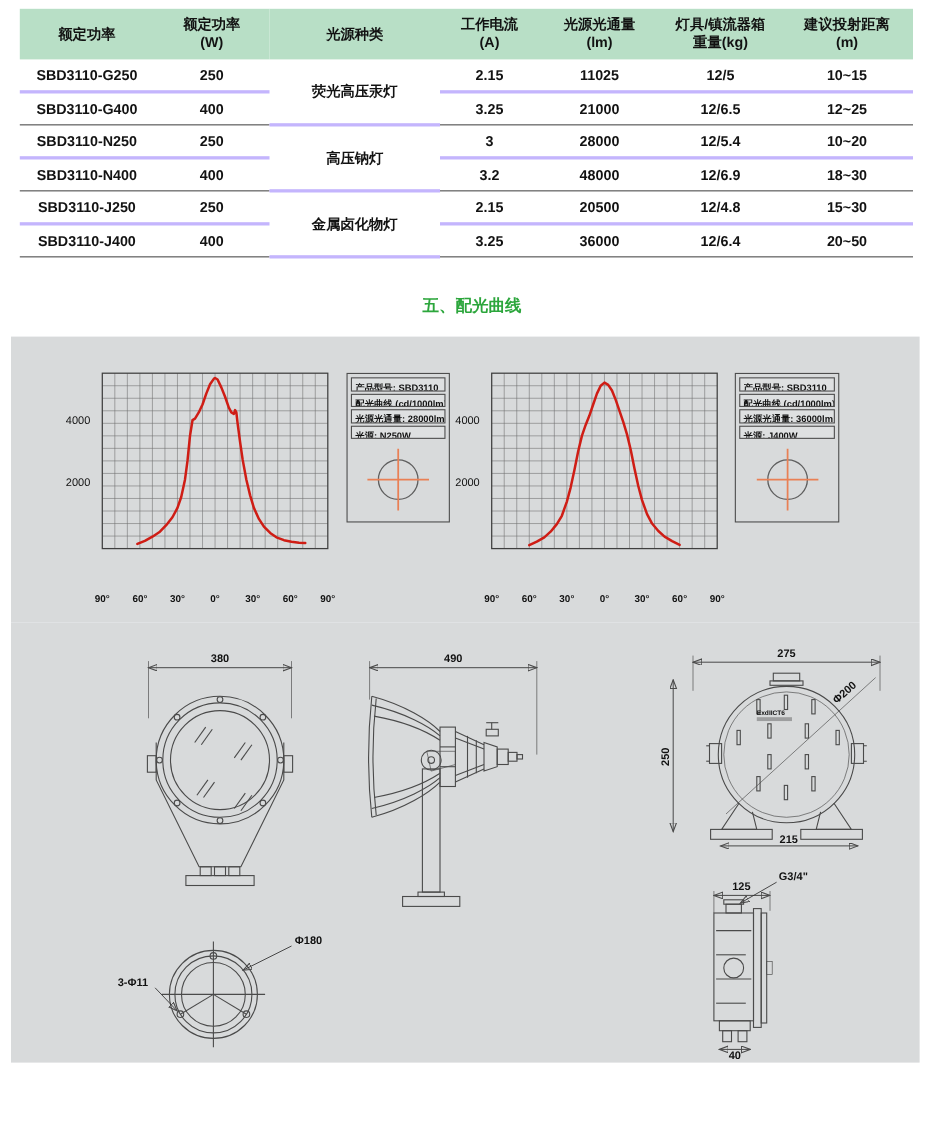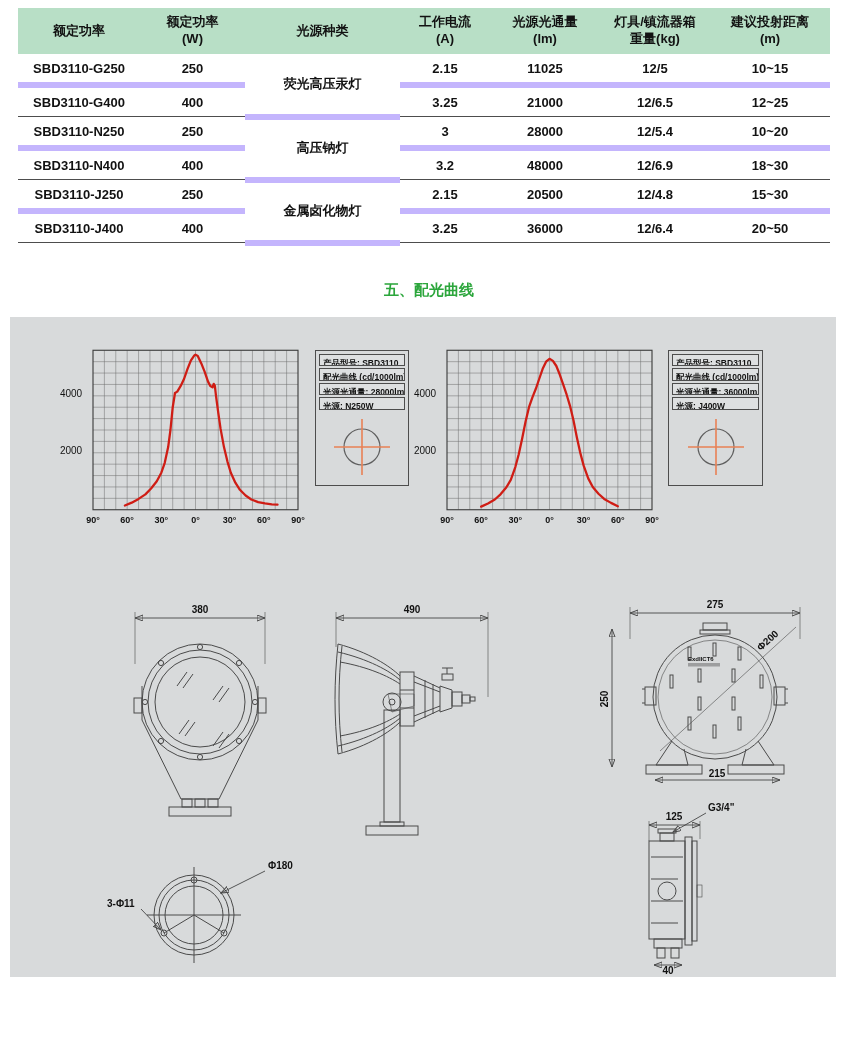--- a/index.html
+++ b/index.html
@@ -8,37 +8,37 @@
   }
   html,body{margin:0;padding:0;background:#fff;}
   .page{position:relative;width:846px;height:1042px;background:#fff;overflow:hidden;
         font-family:"Liberation Sans",sans-serif;color:var(--ink);}
   
   table.spec{border-collapse:collapse;table-layout:fixed;width:812px;margin:8px 0 0 18px;}
   table.spec th{background:var(--header-green);height:46px;font-size:13px;font-weight:bold;
                 text-align:center;vertical-align:middle;padding:0;}
   table.spec th span{display:block;line-height:1.3;}
   table.spec td{height:28px;text-align:center;vertical-align:middle;font-size:13px;
-                font-weight:bold;border-bottom:6px solid #c4b5fd;padding:0;}
+                font-weight:bold;border-bottom:3px solid #c4b5fd;padding:0;}
   table.spec tr.gend td{border-bottom:1px solid #4d4d4d;}
   
   h2.section{color:var(--heading-green);font-size:15px;font-weight:bold;
              margin:34px 0 0 12px;line-height:19px;text-align:center;}
   
   .panel{position:relative;background:var(--panel-gray);margin:0 10px;}
   .panel.charts{height:260px;margin-top:18px;}
   .panel.drawings{height:400px;margin-top:0;}
   
   .grid-svg{position:absolute;width:205px;height:160px;overflow:visible;}
   .glines{stroke:#6e6e6e;stroke-width:.45;fill:none;}
   .gborder{stroke:#3f3f3f;stroke-width:1;fill:none;}
   .curve{fill:none;stroke-width:2;stroke-linejoin:round;stroke-linecap:round;}
   .ylab{position:absolute;width:34px;text-align:center;font-size:10px;font-weight:normal;}
   .xticks{position:absolute;width:205px;height:12px;}
-  .xticks span{position:absolute;transform:translateX(-50%);font-size:9px;font-weight:bold;white-space:nowrap;}
+  .xticks span{position:absolute;transform:translateX(-50%);font-size:9px;font-weight:bold;white-space:nowrap;margin-top:35px;}
   .infobox{position:absolute;top:33px;height:136px;border:1px solid #4d4d4d;
            display:flex;flex-direction:column;padding:2px;box-sizing:border-box;}
   .irow{border:1px solid #4d4d4d;margin:1px;height:17px;line-height:16px;font-size:8.5px;
         font-weight:bold;padding-left:3px;white-space:nowrap;overflow:hidden;background:var(--row-fill);}
   .aim{flex:1;display:flex;align-items:center;justify-content:center;}
   .aim svg{width:72px;height:72px;}
   .aim circle{fill:none;stroke:#5f5f5f;stroke-width:1.2;}
   .aim line{stroke:var(--cross-orange);stroke-width:1.6;}
   
   svg.draw{position:absolute;overflow:visible;}

